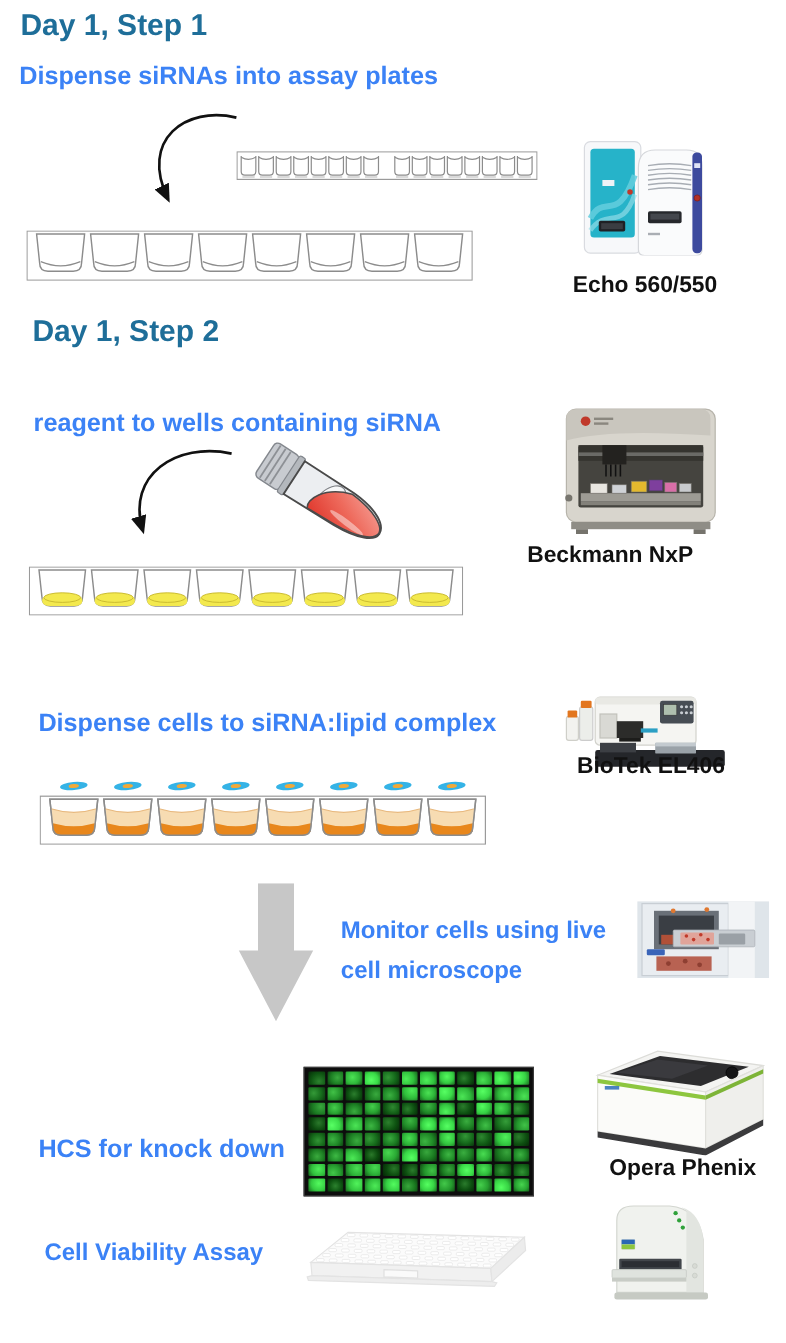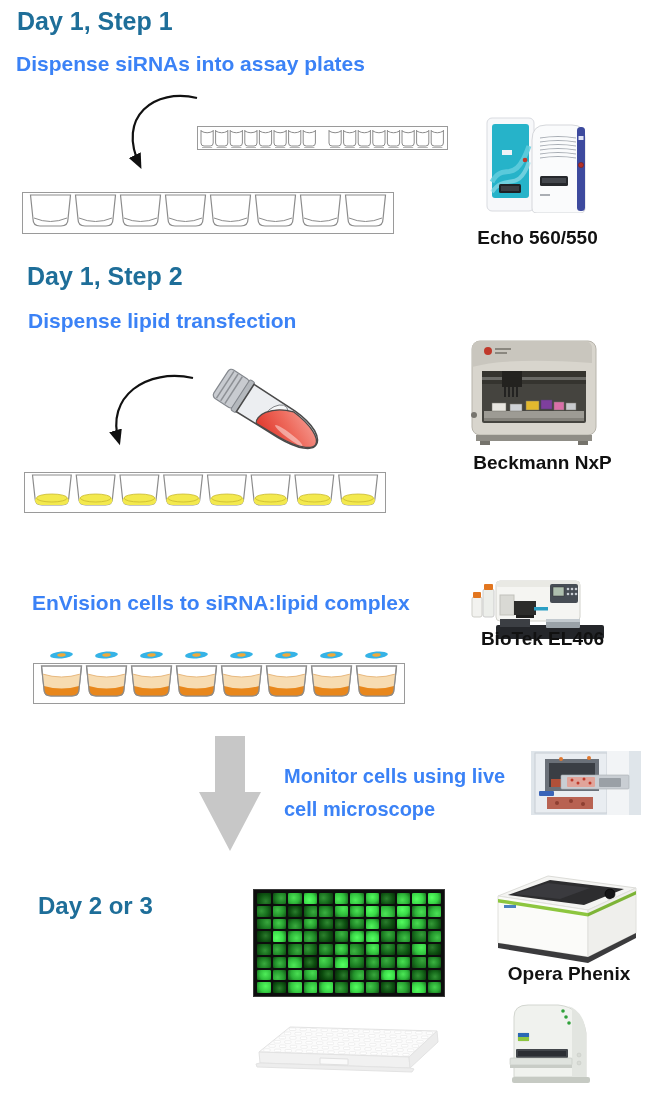--- a/index.html
+++ b/index.html
@@ -123,21 +123,21 @@
     <rect x="93" y="17" width="8" height="84" rx="3.5" fill="#3d4a9e"></rect>
     <rect x="94.5" y="26" width="5" height="4" fill="#dfe3f5"></rect>
     <circle cx="97" cy="55" r="2.6" fill="#b23028" stroke="#7e1f1a" stroke-width="0.6"></circle>
     <rect x="56" y="66" width="28" height="10" rx="1.5" fill="#26282c"></rect>
     <rect x="58" y="68" width="24" height="5" fill="#44474d"></rect>
     <rect x="56" y="84" width="10" height="2" fill="#aaaeb4"></rect>
   </svg>
   <div class="equip-label" style="left:455px;top:227px;width:165px">Echo 560/550</div>
 
   <div class="heading" style="left: 27px; top: 262px; color: rgb(30, 110, 153); text-align: right;">Day 1, Step 2</div>
-  <div class="desc" style="left:28px;top:309px">Dispense lipid transfection</div>
+  <div class="desc" style="left:28px;top:341px">reagent to wells containing siRNA</div>
 
   <svg class="abs" style="left:95px;top:368px" width="110" height="85" viewBox="0 0 110 85">
     <defs>
         <marker id="ah2" markerWidth="10" markerHeight="8" refX="5.5" refY="3" orient="auto">
       <path d="M0,0 L7,3 L0,6 Z" fill="#111"></path>
         </marker>
       </defs>
     <path d="M 98 10 C 52 0, 10 28, 24 74" fill="none" stroke="#111" stroke-width="2.2" marker-end="url(#ah2)"></path>
   </svg>
 
@@ -210,23 +210,23 @@
     <rect x="42" y="67" width="12" height="7" fill="#cfd2d6" stroke="#77756e" stroke-width="0.5"></rect>
     <rect x="58" y="64" width="13" height="9" fill="#e3b92e" stroke="#77756e" stroke-width="0.5"></rect>
     <rect x="73" y="63" width="11" height="9" fill="#7e3f9d" stroke="#55406e" stroke-width="0.5"></rect>
     <rect x="86" y="65" width="10" height="8" fill="#d96fa8" stroke="#77756e" stroke-width="0.5"></rect>
     <rect x="98" y="66" width="10" height="7" fill="#c8cacd" stroke="#77756e" stroke-width="0.5"></rect>
     <circle cx="6" cy="78" r="3" fill="#77756e"></circle>
     <rect x="8" y="98" width="116" height="6" fill="#8f8d86"></rect>
     <rect x="12" y="104" width="10" height="4" fill="#75736c"></rect>
     <rect x="110" y="104" width="10" height="4" fill="#75736c"></rect>
   </svg>
-  <div class="equip-label" style="left:455px;top:452px;width:175px">Beckmann NxP</div>
-
-  <div class="desc" style="left:32px;top:591px">EnVision cells to siRNA:lipid complex</div>
+  <div class="equip-label" style="left:421px;top:452px;width:175px">Beckmann NxP</div>
+
+  <div class="desc" style="left:32px;top:591px">Dispense cells to siRNA:lipid complex</div>
 
   <svg id="row-step3" class="abs" style="left:33px;top:646px" width="372" height="58" viewBox="0 0 372 58">
       <rect x="0.5" y="17.5" width="371" height="40" fill="#fff" stroke="#9a9a9a"></rect>
       <path d="M 8.5 20 L 11 43 Q 11 50 18 50 L 39 50 Q 46 50 46 43 L 48.5 20 Z" fill="#fff" stroke="#8c8c8c" stroke-width="1.2"></path>
       <path d="M 9.5 28 Q 28.5 34 47.5 28 L 46 45 Q 46 50 39 50 L 18 50 Q 11 50 11 45 Z" fill="#f7dcb2"></path>
       <path d="M 11 40 Q 28.5 45 46 40 L 46 45 Q 46 50 39 50 L 18 50 Q 11 50 11 45 Z" fill="#e8871c"></path>
       <path d="M 9.5 28 Q 28.5 34 47.5 28" fill="none" stroke="#e8b97f" stroke-width="1"></path>
       <path d="M 8.5 20 L 11 43 Q 11 50 18 50 L 39 50 Q 46 50 46 43 L 48.5 20 Z" fill="none" stroke="#8c8c8c" stroke-width="1.2"></path>
       <ellipse cx="28.5" cy="9" rx="11.5" ry="3.4" fill="#35b3e6" transform="rotate(-5 28.5 9)"></ellipse>
       <ellipse cx="28.5" cy="9" rx="4.3" ry="1.7" fill="#f0a93a" transform="rotate(-5 28.5 9)"></ellipse>
@@ -329,21 +329,21 @@
     <circle cx="53" cy="28" r="1.5" fill="#c03a2a"></circle>
       <circle cx="59" cy="32" r="1.5" fill="#c03a2a"></circle>
     <rect x="68" y="27" width="22" height="9" rx="1" fill="#9aa0a6"></rect>
     <rect x="16" y="46" width="46" height="12" fill="#b86252"></rect>
     <circle cx="26" cy="52" r="2" fill="#8e3f32"></circle>
       <circle cx="40" cy="50" r="2" fill="#8e3f32"></circle>
     <circle cx="52" cy="53" r="2" fill="#8e3f32"></circle>
     <rect x="8" y="40" width="15" height="5" rx="1" fill="#3a64b8"></rect>
   </svg>
 
-  <div class="heading" style="left: 38px; top: 892px; font-size: 24px; color: rgb(30, 110, 153);">Day 2 or 3</div>
+  <div class="desc" style="left:32px;top:946px">HCS for knock down</div>
 
   <div class="hcs-plate">
     <div class="hcs-grid" id="hcs-grid" style="grid-template-columns: repeat(12, 1fr); grid-template-rows: repeat(8, 1fr);">
         <div style="background: radial-gradient(circle at 63% 74%, rgb(44, 130, 46) 0%, rgb(14, 85, 18) 55%, rgb(6, 43, 8) 100%);"></div>
         <div style="background: radial-gradient(circle at 63% 46%, rgb(57, 170, 62) 0%, rgb(27, 125, 34) 55%, rgb(12, 63, 15) 100%);"></div>
         <div style="background: radial-gradient(circle at 41% 43%, rgb(76, 227, 85) 0%, rgb(46, 182, 57) 55%, rgb(21, 91, 26) 100%);"></div>
         <div style="background: radial-gradient(circle at 41% 62%, rgb(87, 255, 99) 0%, rgb(57, 219, 71) 55%, rgb(26, 110, 32) 100%);"></div>
         <div style="background: radial-gradient(circle at 32% 44%, rgb(50, 149, 54) 0%, rgb(20, 104, 26) 55%, rgb(9, 52, 12) 100%);"></div>
         <div style="background: radial-gradient(circle at 27% 55%, rgb(78, 236, 88) 0%, rgb(48, 191, 60) 55%, rgb(22, 96, 27) 100%);"></div>
         <div style="background: radial-gradient(circle at 39% 64%, rgb(79, 239, 90) 0%, rgb(49, 194, 62) 55%, rgb(22, 97, 28) 100%);"></div>
@@ -446,20 +446,21 @@
     <circle cx="120" cy="25" r="5" fill="#151517" stroke="#000" stroke-width="0.6"></circle>
     <polygon points="8,27 98,41 98,88 8,74" fill="#fbfbf9" stroke="#e0e0dc"></polygon>
     <polygon points="98,41 146,19 146,64 98,88" fill="#efefec" stroke="#e0e0dc"></polygon>
     <polygon points="8,30 98,44 98,47.5 8,33.5" fill="#8dc63f"></polygon>
     <polygon points="98,44 146,22 146,25.5 98,47.5" fill="#7db437"></polygon>
     <polygon points="8,74 98,88 146,64 146,69 98,94 8,79" fill="#3b3b3d"></polygon>
     <rect x="14" y="36" width="12" height="3" fill="#2a6cb8" opacity="0.85"></rect>
   </svg>
   <div class="equip-label" style="left:480px;top:963px;width:178px">Opera Phenix</div>
 
+  <div class="desc" style="left:37px;top:1033px;font-size:20px">Cell Viability Assay</div>
 
   <svg id="via-plate" class="abs" style="left:254px;top:1022px" width="192" height="64" viewBox="0 0 192 64">
       <polygon points="36,5 183,9 155,35 5,30" fill="#fbfbfb" stroke="#e3e3e3"></polygon>
       <polygon points="5,30 155,35 156,46 6,41" fill="#f1f1f1" stroke="#e3e3e3"></polygon>
       <polygon points="183,9 155,35 156,46 184,20" fill="#ececec" stroke="#e3e3e3"></polygon>
       <polygon points="2,42 6,41 156,46 160,47 158,50 3,45" fill="#ededed" stroke="#e3e3e3"></polygon>
       <polygon points="66,36 94,37 94,43 66,42" fill="#fafafa" stroke="#e0e0e0"></polygon>
       <rect x="35.47559523809523" y="5.929166666666667" width="6.4" height="2.6" rx="1" fill="#ffffff" stroke="#e0e0e0" stroke-width="0.5"></rect>
       <rect x="45.99345238095238" y="6.220833333333333" width="6.4" height="2.6" rx="1" fill="#ffffff" stroke="#e0e0e0" stroke-width="0.5"></rect>
       <rect x="56.511309523809516" y="6.5125" width="6.4" height="2.6" rx="1" fill="#ffffff" stroke="#e0e0e0" stroke-width="0.5"></rect>

